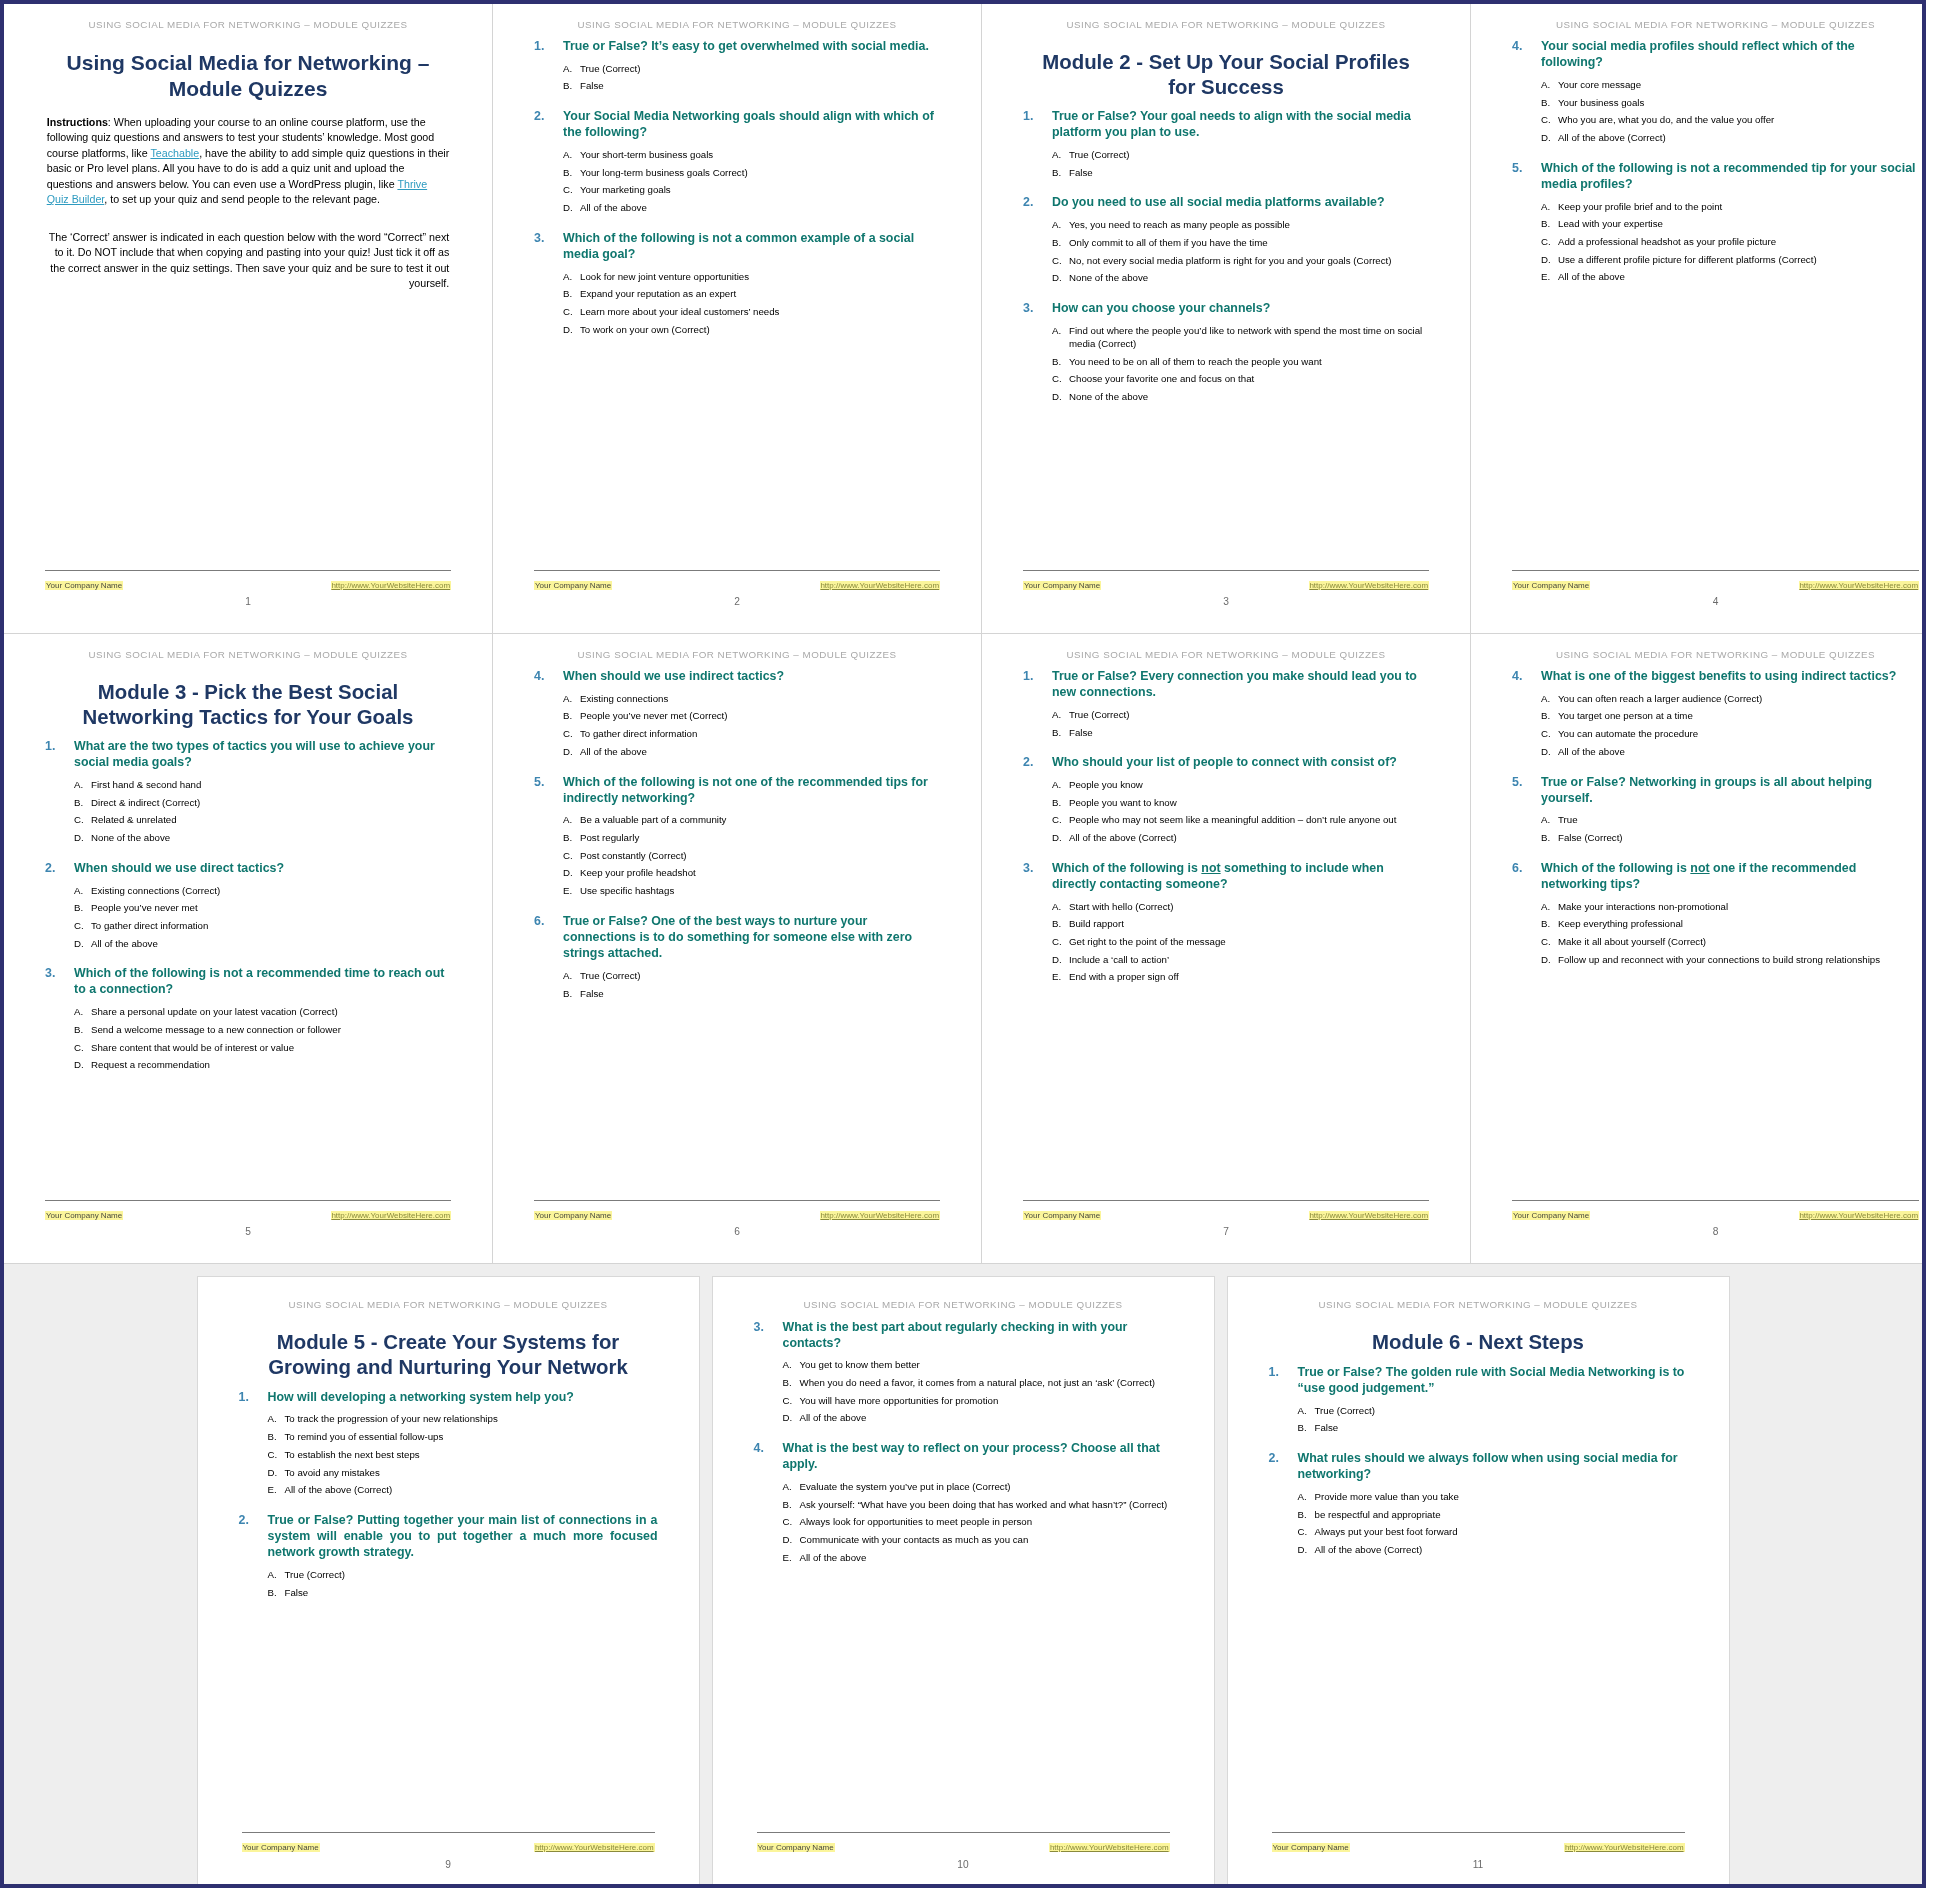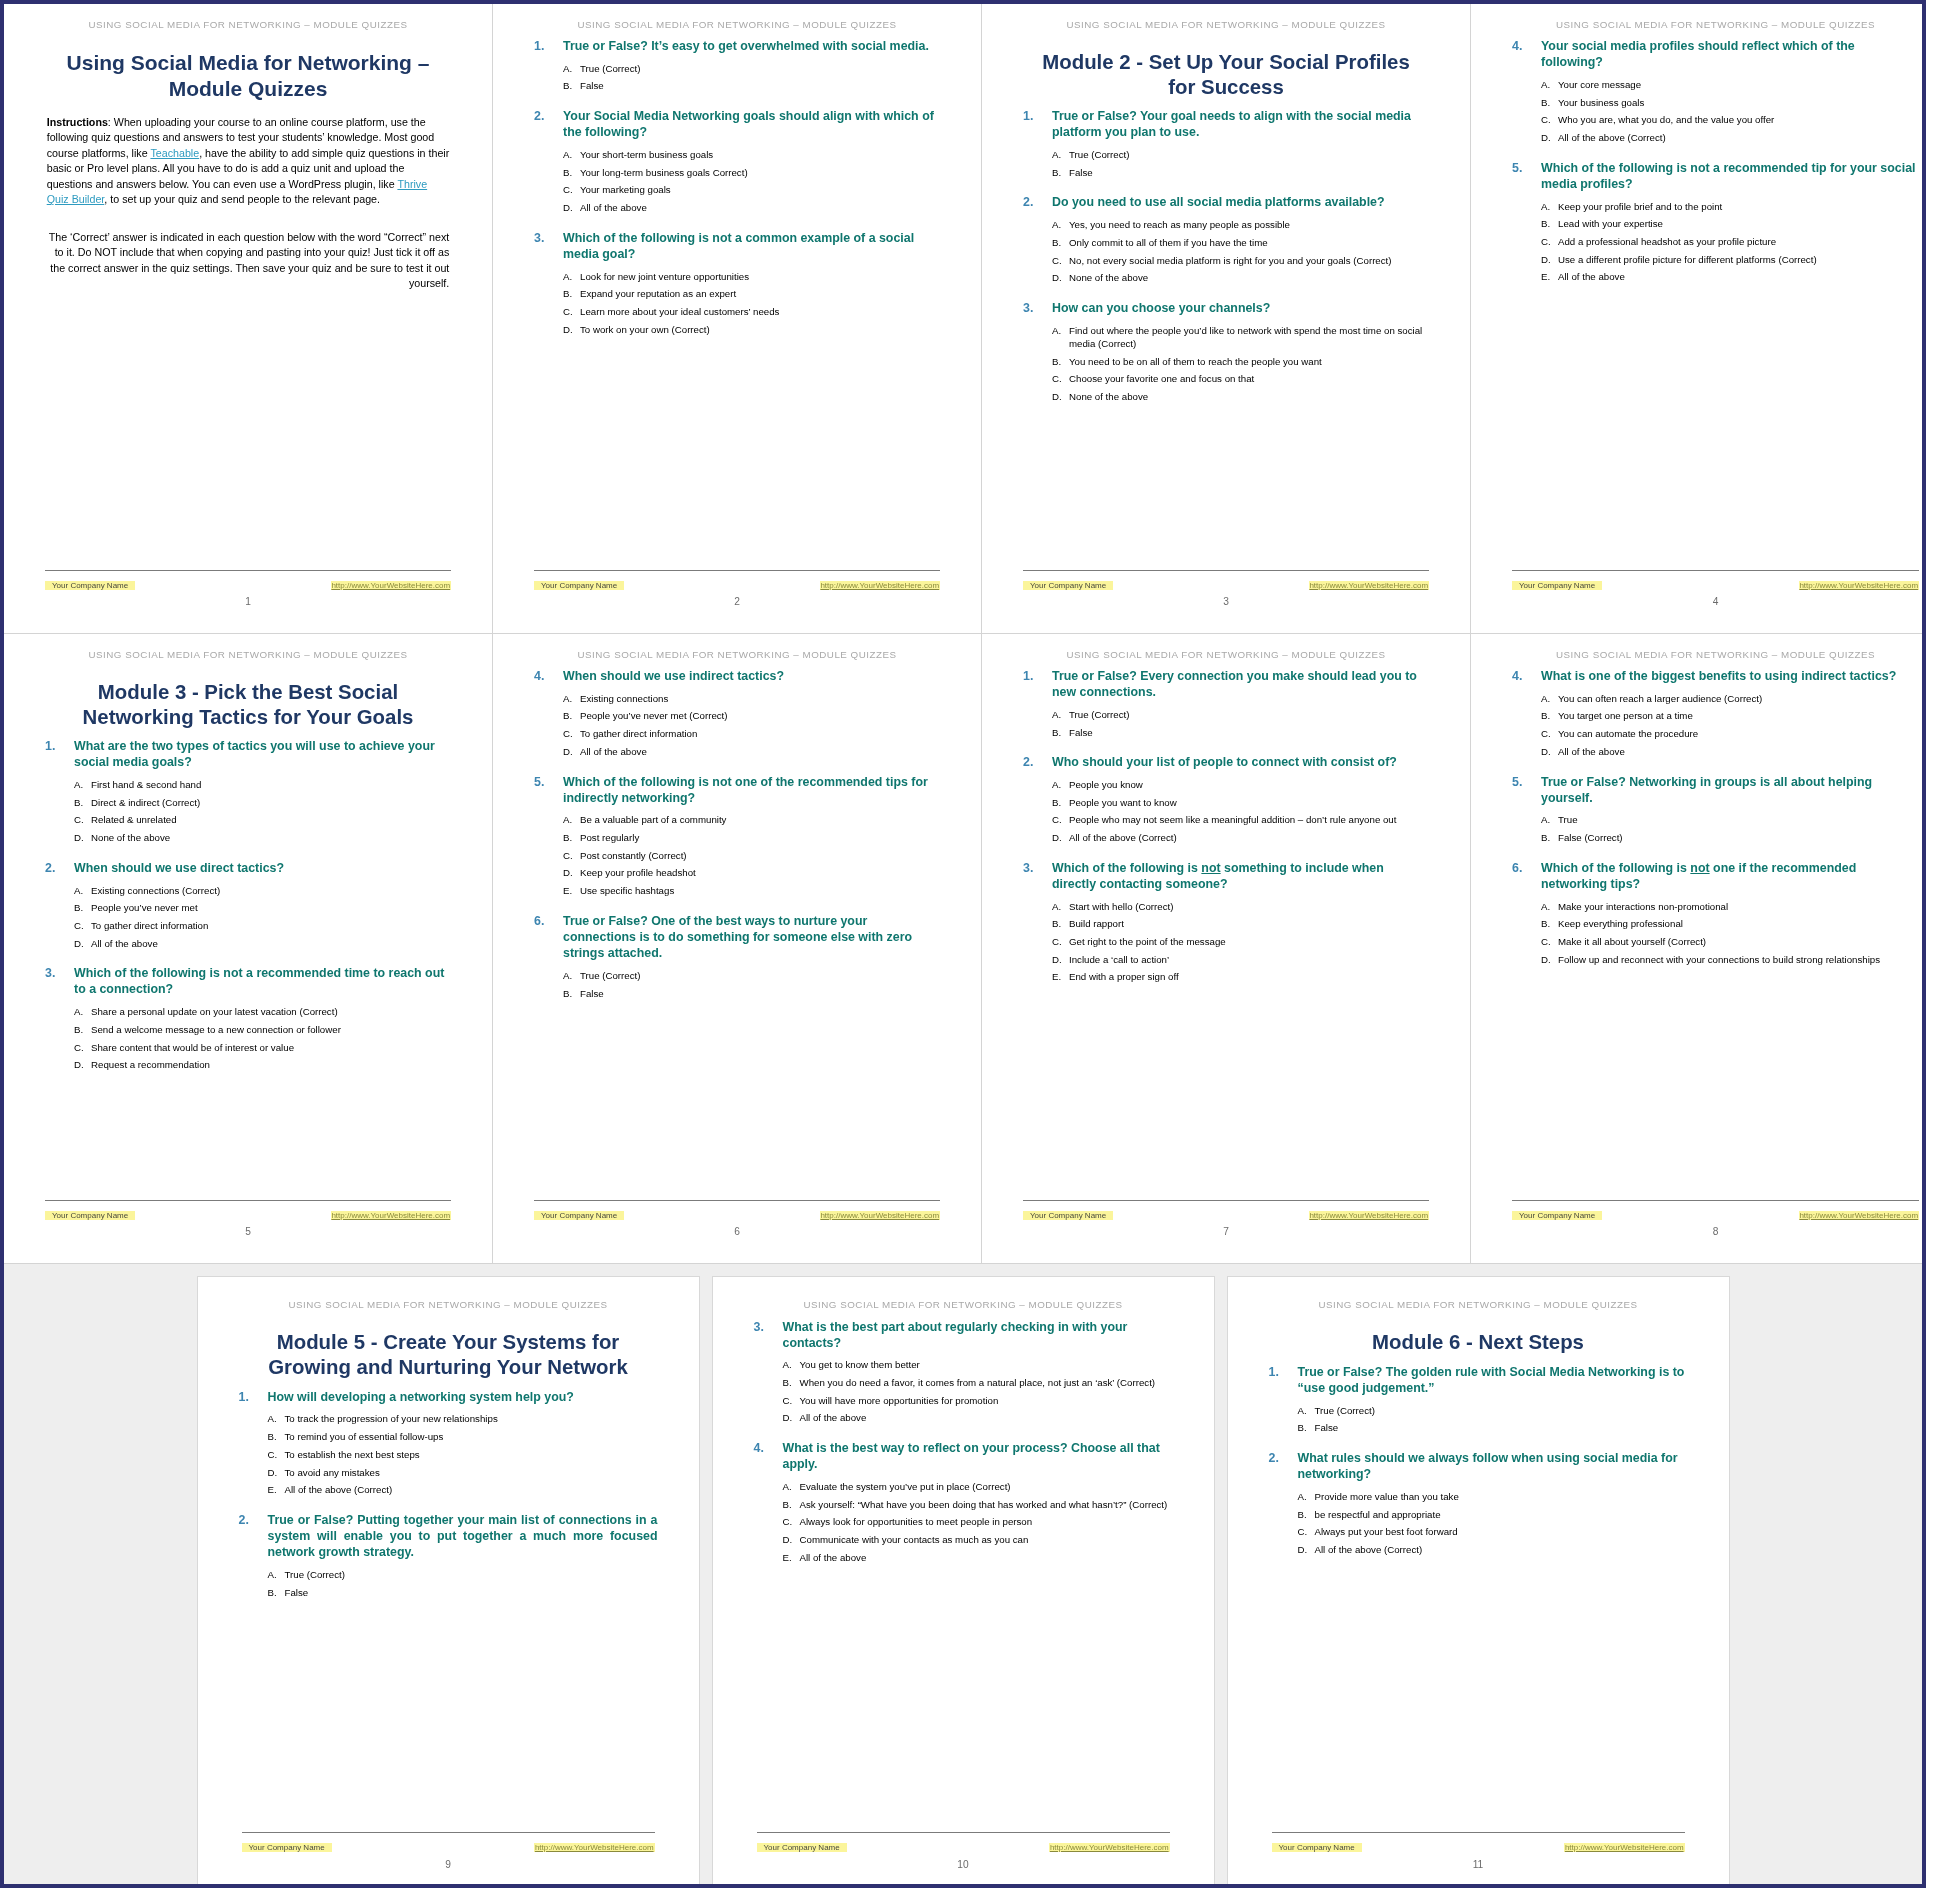--- a/index.html
+++ b/index.html
@@ -145,21 +145,21 @@
   }
   .footer-line {
     display: flex;
     justify-content: space-between;
     align-items: baseline;
     font-size: 8px;
   }
   .footer-company {
     background: #fbf59b;
     color: #4a4a3c;
-    padding: 0 7px;
+    padding: 0 1px;
   }
   .footer-url {
     background: #fbf59b;
     color: #8a8a3c;
     text-decoration: underline;
     padding: 0 0.9px;
   }
   .footer-pageno {
     text-align: center;
     font-size: 10.2px;

